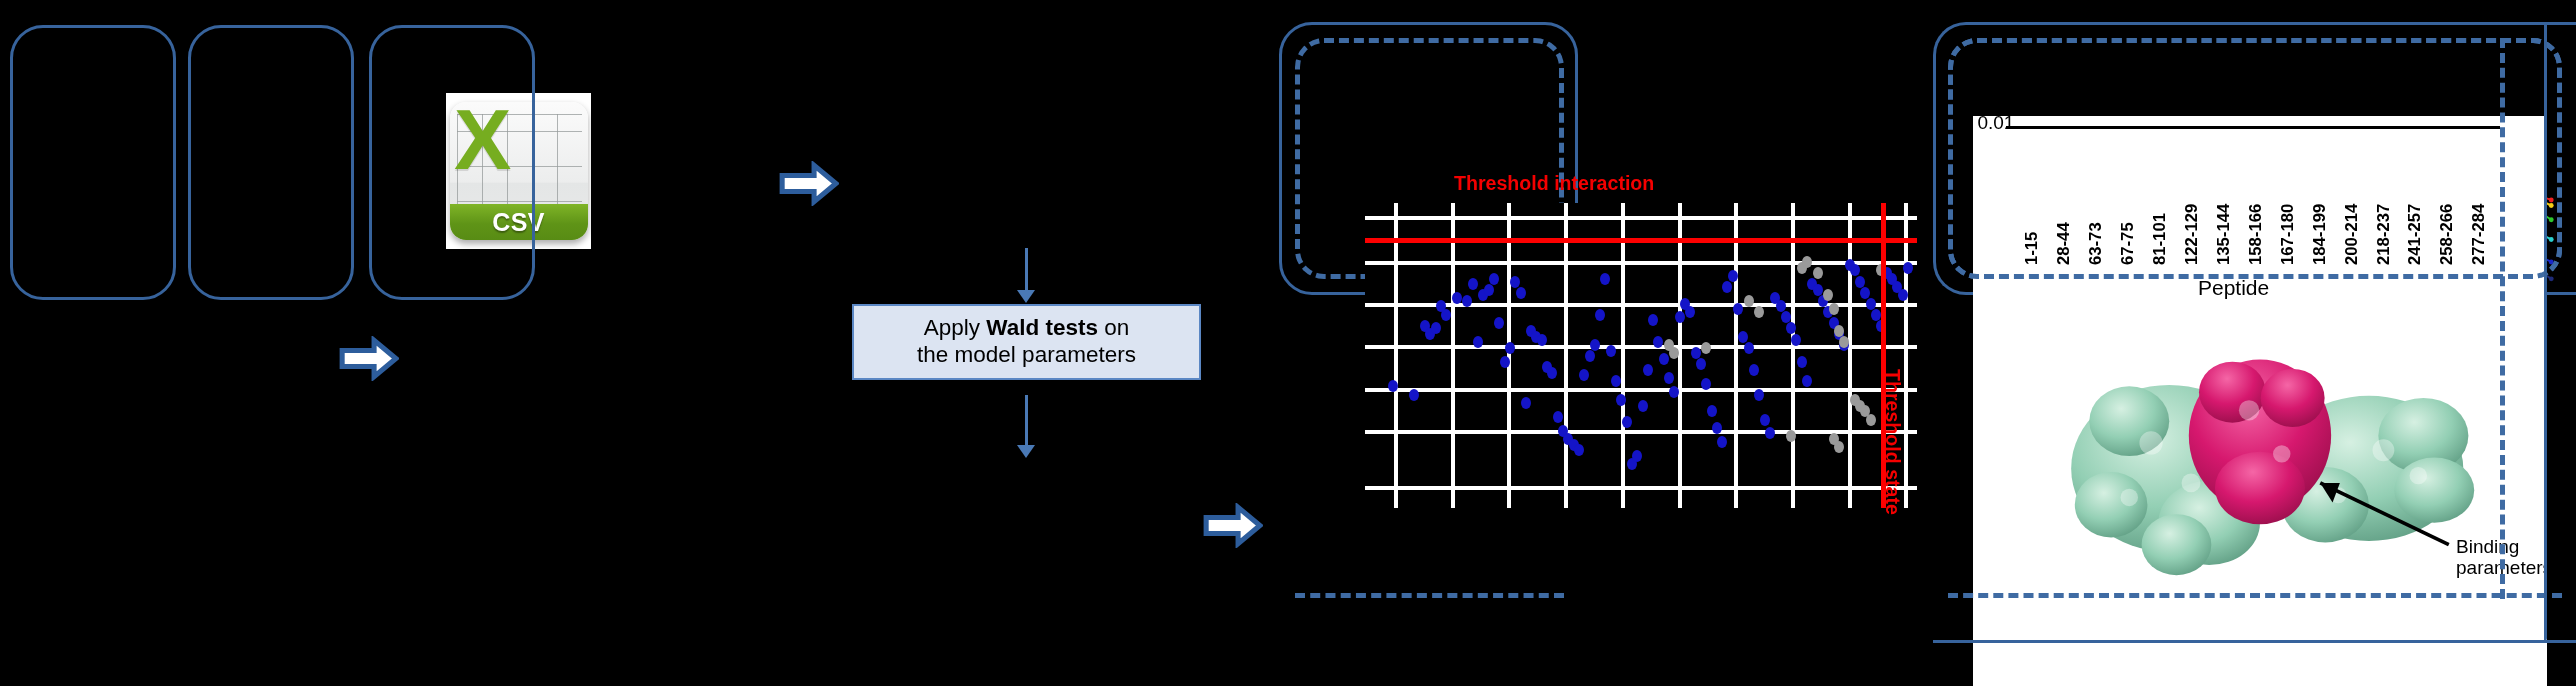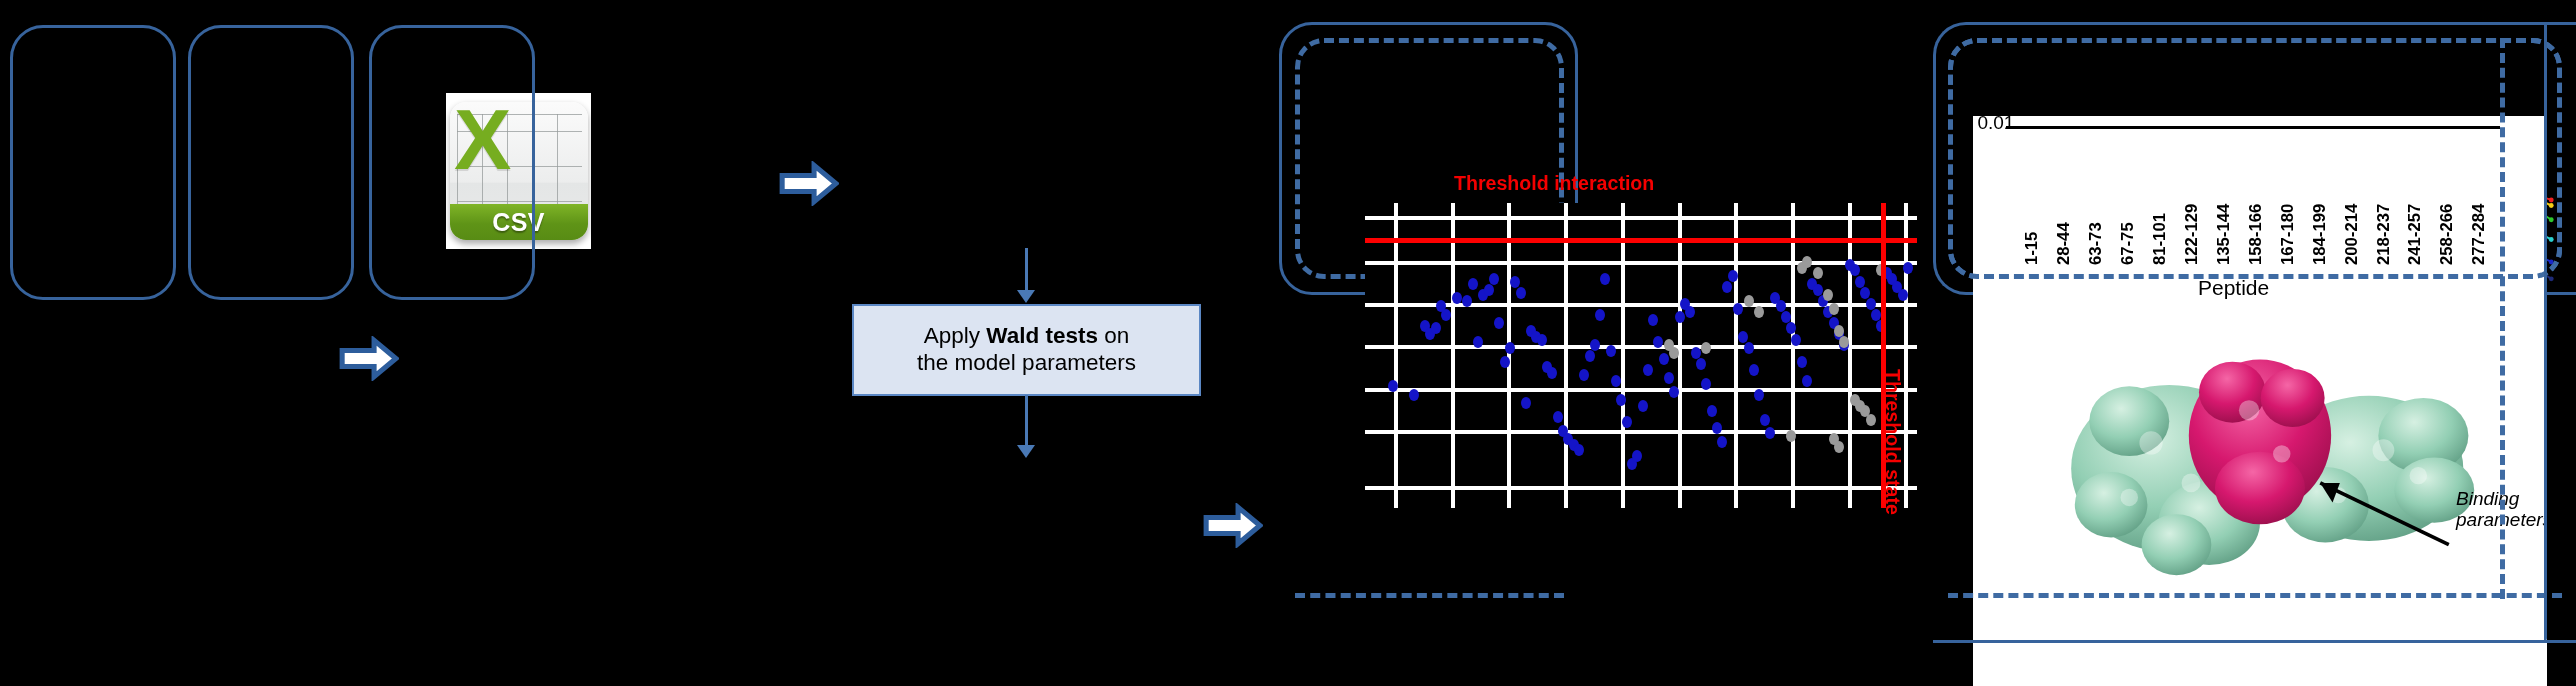--- a/index.html
+++ b/index.html
@@ -99,21 +99,21 @@
       <polygon points="4,20 48,20 48,6 78,31 48,56 48,42 4,42" fill="#ffffff" stroke="#2d5d9c" stroke-width="7" stroke-linejoin="miter"></polygon>
     </svg>
   </div>
 
   <div class="panel" style="left:369px;top:25px;width:166px;height:275px;"></div>
 
 
   <div class="connector" style="left:1025px;top:248px;height:48px;"></div>
   <div class="conn-head" style="left:1017px;top:290px;"></div>
 
-  <div class="flowbox" style="left:852px;top:304px;width:349px;height:92px;">
+  <div class="flowbox" style="left:852px;top:304px;width:349px;height:76px;">
     <div>Apply <b>Wald tests</b> on<br>the model parameters</div>
   </div>
 
   <div class="connector" style="left:1025px;top:395px;height:55px;"></div>
   <div class="conn-head" style="left:1017px;top:445px;"></div>
 
 
   <div class="arrow" style="left:1203px;top:503px;width:60px;height:45px;">
     <svg width="60" height="45" viewBox="0 0 82 62">
       <polygon points="4,20 48,20 48,6 78,31 48,56 48,42 4,42" fill="#ffffff" stroke="#2d5d9c" stroke-width="7" stroke-linejoin="miter"></polygon>
@@ -594,21 +594,21 @@
         <circle cx="285" cy="145" r="14" fill="#ffffff"></circle>
         <circle cx="330" cy="205" r="12" fill="#ffffff"></circle>
       </g>
 
       <g>
         <line x1="560" y1="330" x2="383" y2="245" stroke="#000" stroke-width="5"></line>
         <polygon points="383,245 410,245 400,272" fill="#000"></polygon>
       </g>
     </svg>
 
-    <div class="callout" style="left:483px;top:372px;font-style:italic;">
+    <div class="callout" style="left:483px;top:420px;">
       <div>Binding</div>
       <div>parameters</div>
     </div>
   </div>
 
   <div class="panel-dashed" style="left:1948px;top:38px;width:614px;height:241px;z-index:9;pointer-events:none;
               border-color:#3f6ba3;"></div>
   <div style="position:absolute;left:1948px;top:593px;width:614px;height:0;border-top:5.1px dashed #3f6ba3;z-index:9;"></div>
   <div style="position:absolute;left:2500px;top:38px;width:0;height:561px;border-left:5.1px dashed #3f6ba3;z-index:9;"></div>
   <div style="position:absolute;left:1933px;top:640px;width:643px;height:0;border-top:3.6px solid #37639c;z-index:9;"></div>

